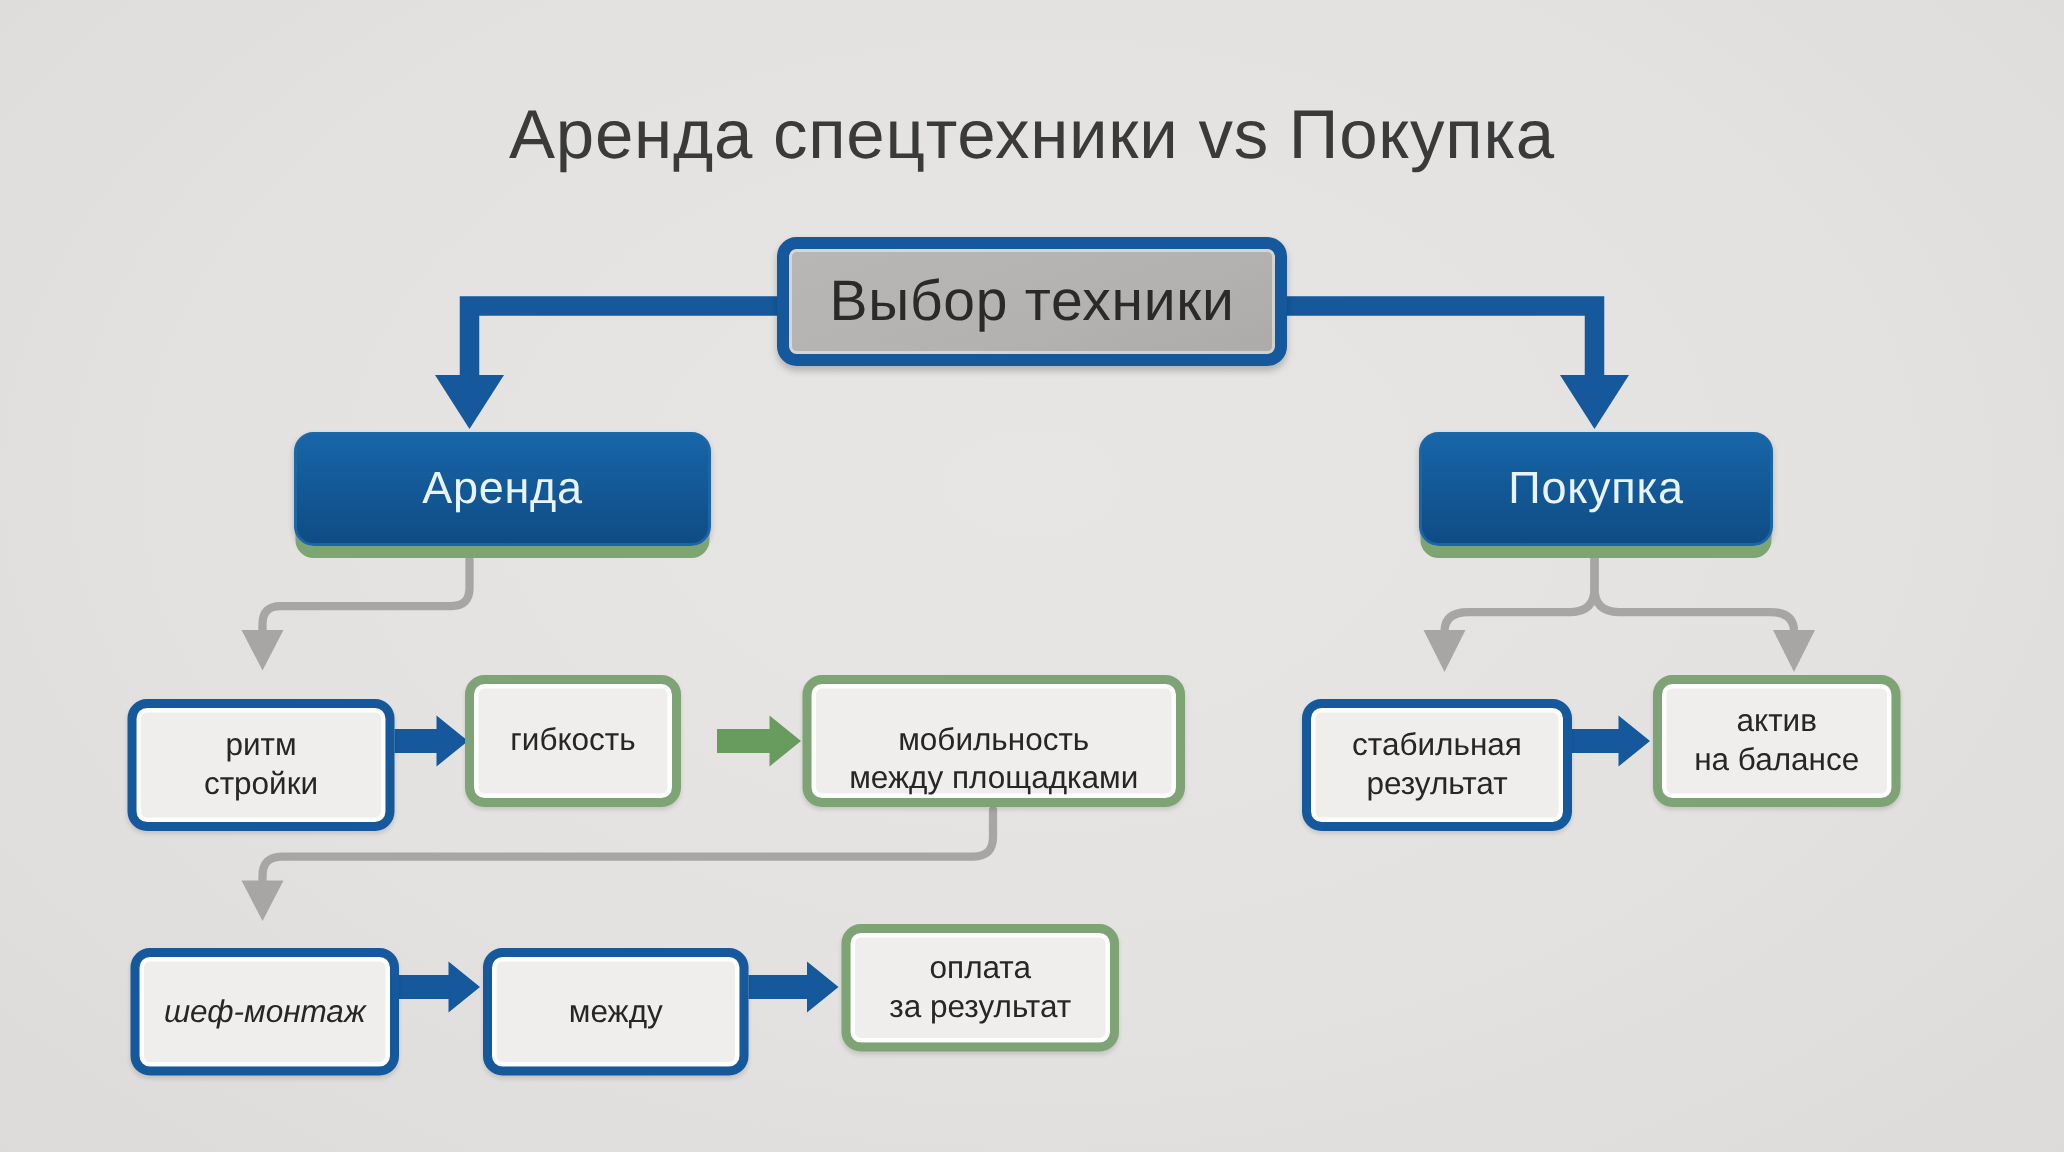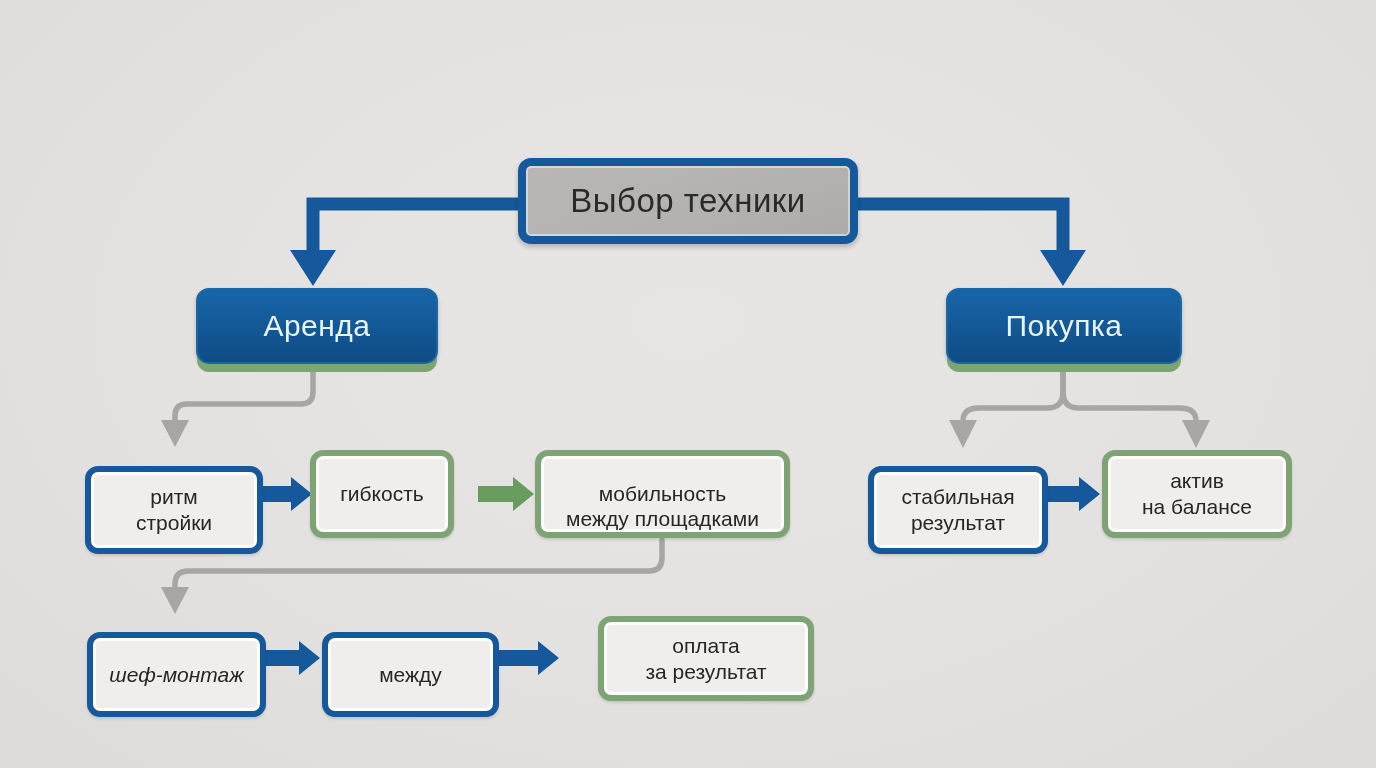--- a/index.html
+++ b/index.html
@@ -38,30 +38,31 @@
   .node.outline.b{border-color:var(--blue);margin-top:16px;}
   .node.outline.g{border-color:var(--green);}
   .node.solid{
     background:linear-gradient(180deg,var(--blue-top) 0%,var(--blue-deep) 100%);
     color:var(--light-text);font-size:30px;letter-spacing:.5px;
     box-shadow:0 9px 0 -1px var(--green-under), 0 2px 4px rgba(0,0,0,.2);
     border:2px solid #1a66a6;
   }
   .node.root{
     background:linear-gradient(160deg,#b8b7b5 0%,var(--gray-fill) 60%,#acaba9 100%);
-    border:8px solid var(--blue);font-size:33px;letter-spacing:.5px;
+    border:8px solid var(--blue);font-size:38px;letter-spacing:.5px;
     box-shadow:inset 0 0 0 2px rgba(255,255,255,.45), 0 3px 5px rgba(0,0,0,.22);
     color:#2a2a2a;
   }
 </style>
 </head>
 <body>
 
 <div class="stage">
 
+  <div class="title">Аренда спецтехники vs Покупка</div>
 
   <svg class="wires" width="1376" height="768" viewBox="0 0 1376 768">
 
     <g>
       <path class="wire-blue" d="M 520 204 H 313 V 252"></path>
       <polygon class="head-blue" points="290,250 336,250 313,286"></polygon>
     </g>
 
     <g>
       <path class="wire-blue" d="M 856 204 H 1063 V 252"></path>
@@ -95,21 +96,21 @@
 
     <polygon class="head-blue" points="499,650 538,650 538,641 559,658 538,675 538,666 499,666"></polygon>
 
     <polygon class="head-blue" points="1048,486 1079,486 1079,477 1100,494 1079,511 1079,502 1048,502"></polygon>
   </svg>
 
   <div class="node root" style="left:518px;top:158px;width:340px;height:86px;">
     <span>Выбор техники</span>
   </div>
 
-  <div class="node solid" style="left:196px;top:288px;width:242px;height:76px;text-align:center;">
+  <div class="node solid" style="left:196px;top:288px;width:278px;height:76px;text-align:center;">
     <span>Аренда</span>
   </div>
 
   <div class="node solid" style="left:946px;top:288px;width:236px;height:76px;">
     <span>Покупка</span>
   </div>
 
   <div class="node outline b" style="left:85px;top:450px;width:178px;height:88px;">
     <span>ритм
 стройки</span>
@@ -125,28 +126,28 @@
   </div>
 
   <div class="node outline b" style="left:87px;top:616px;width:179px;height:85px;font-style:italic;">
     <span>шеф-монтаж</span>
   </div>
 
   <div class="node outline b" style="left:322px;top:616px;width:177px;height:85px;">
     <span>между</span>
   </div>
 
-  <div class="node outline g" style="left:561px;top:616px;width:216px;height:85px;margin-left:37px;">
+  <div class="node outline g" style="left:561px;top:616px;width:185px;height:85px;">
     <span>оплата
 за результат</span>
   </div>
 
   <div class="node outline b" style="left:868px;top:450px;width:180px;height:88px;">
     <span>стабильная
 результат</span>
   </div>
 
-  <div class="node outline g" style="left:1102px;top:450px;width:190px;height:88px;">
+  <div class="node outline g" style="left:1102px;top:450px;width:165px;height:88px;">
     <span>актив
 на балансе</span>
   </div>
 
 </div>
 
 </body></html>

